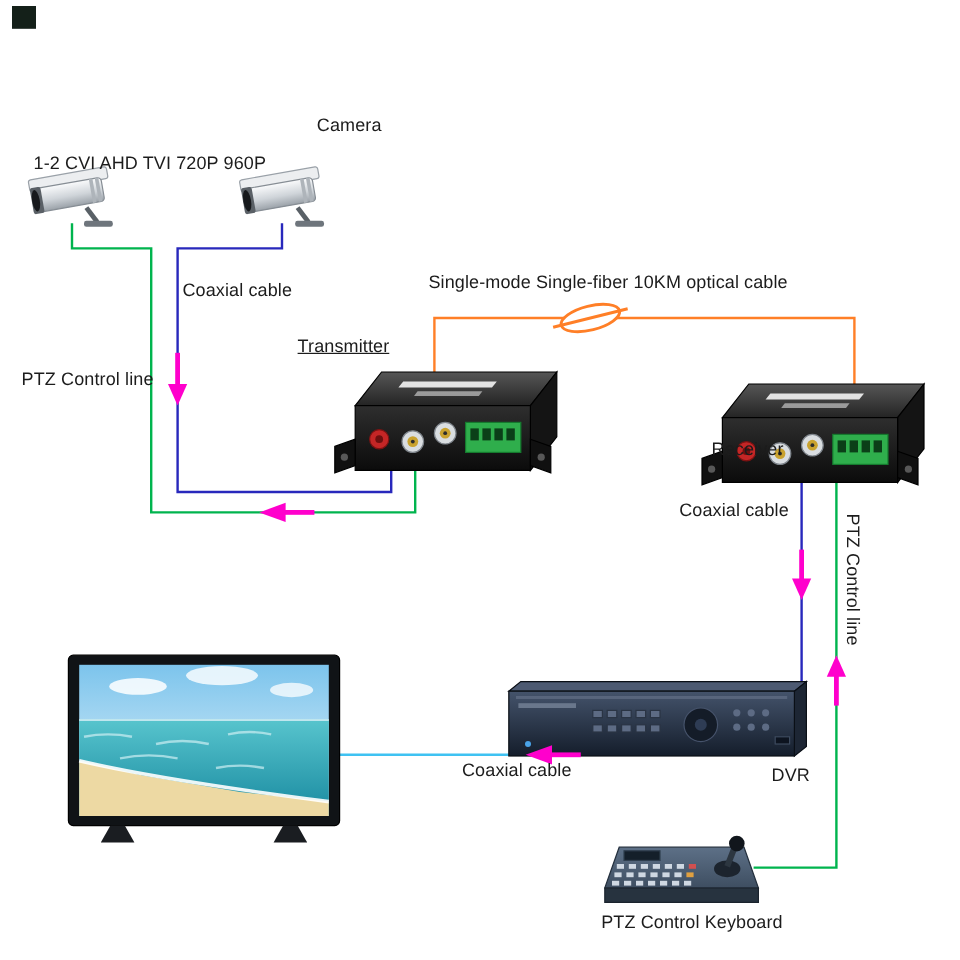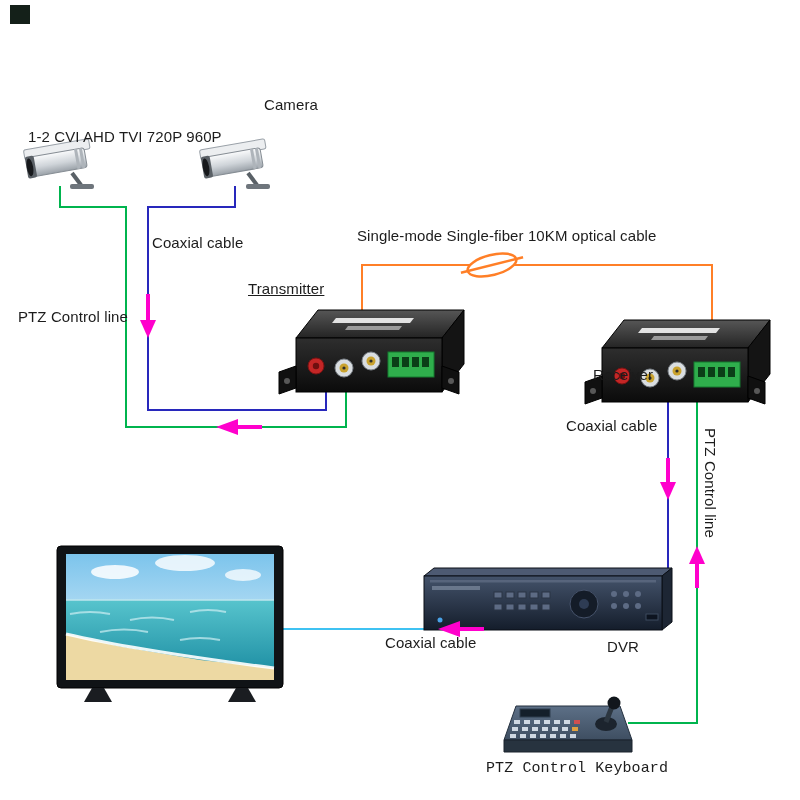--- a/index.html
+++ b/index.html
@@ -207,16 +207,16 @@
   <div class="lbl" style="left:28px; top:128px;">1-2 CVI AHD TVI 720P 960P</div>
   <div class="lbl" style="left:264px; top:96px;">Camera</div>
   <div class="lbl" style="left:152px; top:234px;">Coaxial cable</div>
   <div class="lbl" style="left:357px; top:227px;text-align:right;">Single-mode Single-fiber 10KM optical cable</div>
   <div class="lbl" style="left:18px; top:308px;">PTZ Control line</div>
   <div class="lbl" style="left:248px; top:280px;text-decoration:underline;">Transmitter</div>
   <div class="lbl" style="left:593px; top:318px;margin-top:48px;">Receiver</div>
   <div class="lbl" style="left:566px; top:417px;">Coaxial cable</div>
   <div class="lbl lbl-v" style="left:702px; top:428px;">PTZ Control line</div>
   <div class="lbl" style="left:385px; top:634px;">Coaxial cable</div>
-  <div class="lbl" style="left:607px; top:638px;">DVR</div>
-  <div class="lbl" style="left:486px; top:760px;font-family:Liberation Mono, monospace;">PTZ Control Keyboard</div>
+  <div class="lbl" style="left:643px; top:638px;">DVR</div>
+  <div class="lbl" style="left:501px; top:760px;">PTZ Control Keyboard</div>
 
 </div>
 
 </body></html>

